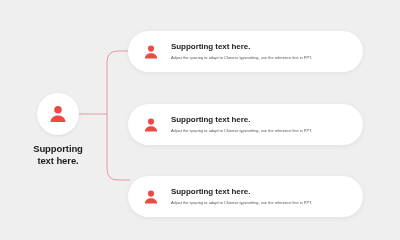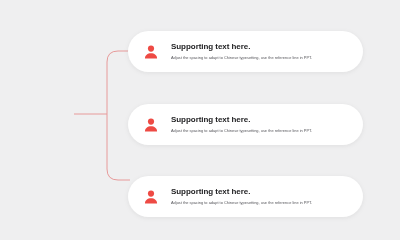--- a/index.html
+++ b/index.html
@@ -120,20 +120,32 @@
 <body>
 
 <div class="slide">
 
   <svg class="connector-layer" viewBox="0 0 400 225" width="400" height="225">
     <path d="M74 114 H107" fill="none" stroke="#e79a9a" stroke-width="1"></path>
     <path d="M107 114 V62 Q107 51 118 51 H130" fill="none" stroke="#e79a9a" stroke-width="1"></path>
     <path d="M107 114 V169 Q107 180 118 180 H130" fill="none" stroke="#e79a9a" stroke-width="1"></path>
   </svg>
 
+  <div class="root-node">
+    <div class="root-badge">
+      <span>
+        <svg width="22" height="22" viewBox="0 0 24 24" aria-hidden="true">
+          <circle cx="12" cy="7.4" r="4.1" fill="#ee4a44"></circle>
+          <path d="M3.9 20.6c0-4.3 3.6-7 8.1-7s8.1 2.7 8.1 7z" fill="#ee4a44"></path>
+        </svg>
+      </span>
+    </div>
+    <div class="root-label">Supporting
+text here.</div>
+  </div>
 
   <div class="card card-1">
     <span class="card-icon">
       <svg width="18" height="18" viewBox="0 0 24 24" aria-hidden="true">
         <circle cx="12" cy="7.4" r="4.1" fill="#ee4a44"></circle>
         <path d="M3.9 20.6c0-4.3 3.6-7 8.1-7s8.1 2.7 8.1 7z" fill="#ee4a44"></path>
       </svg>
     </span>
     <div class="card-text">
       <div class="card-title">Supporting text here.</div>

